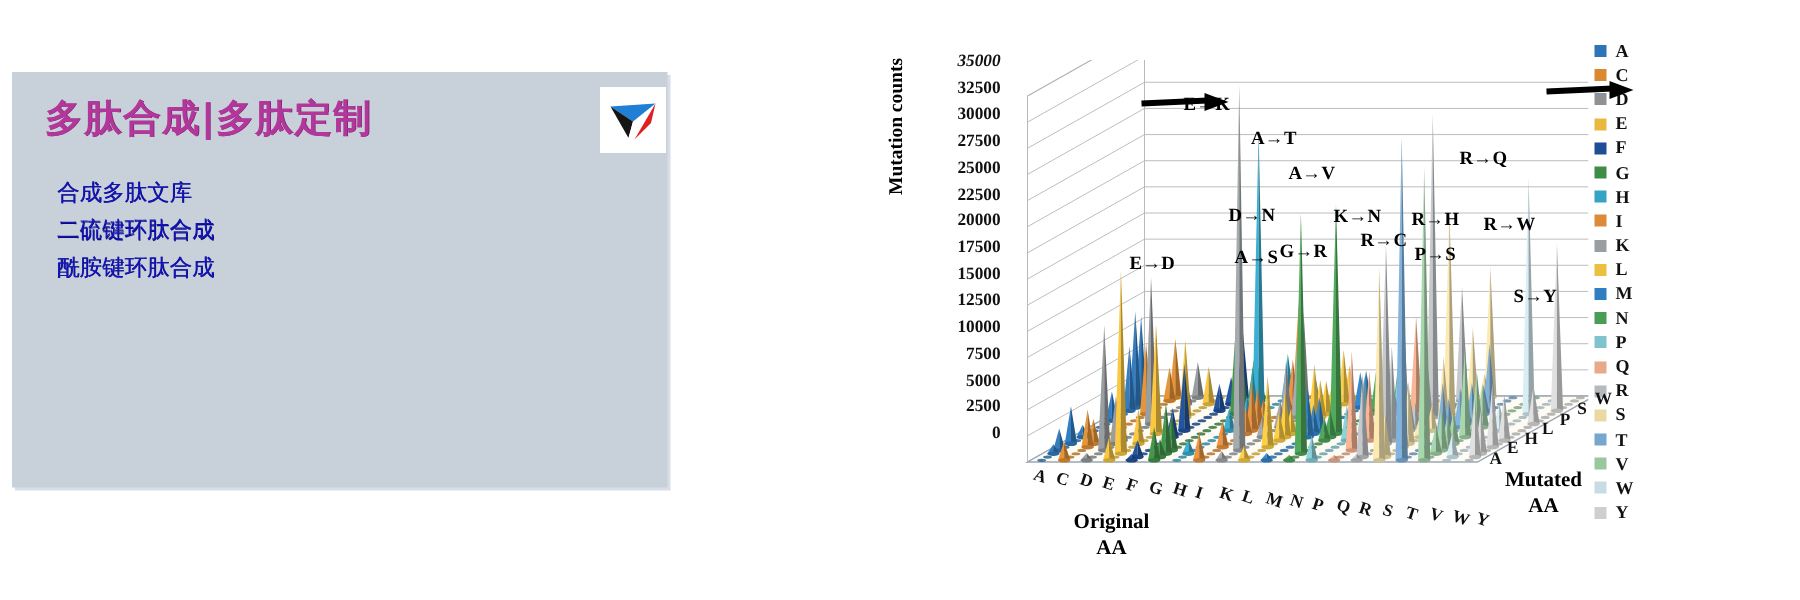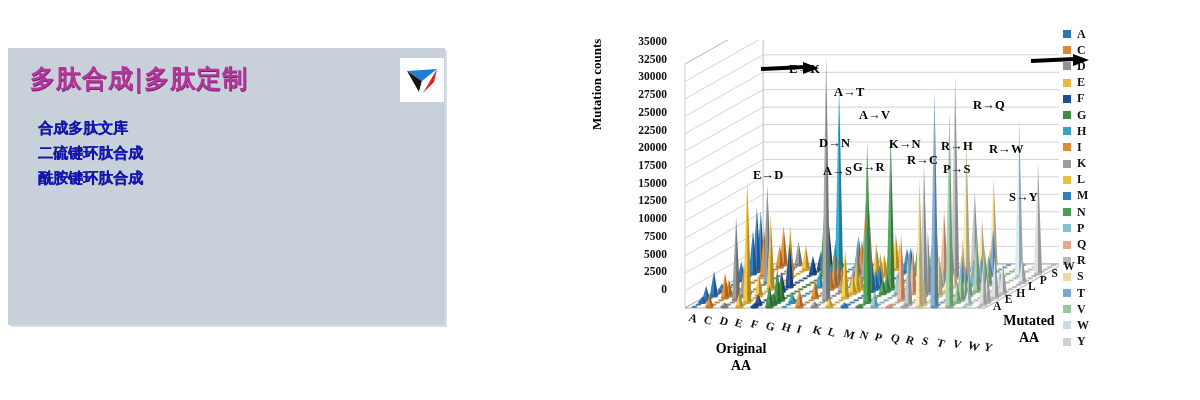--- a/index.html
+++ b/index.html
@@ -27,21 +27,21 @@
   #promo-logo{
     position:absolute;left:392px;top:10px;width:44px;height:44px;
     background:#ffffff;
   }
   #promo-logo svg{display:block;}
   #promo-list{
     position:absolute;left:30px;top:68px;width:400px;
   }
   .promo-item{
     font-family:"DejaVu Sans", sans-serif;
-    font-size:15px;font-weight:bold;color:#1515b5;
+    font-size:15px;font-weight:normal;color:#1515b5;
     line-height:25px;white-space:nowrap;
     text-shadow:0.4px 0.4px 0 #0b0b7a;
   }
 
   
   #chart-figure{
     position:absolute;left:595px;top:18px;width:600px;height:370px;
   }
   #y-axis-title{
     position:absolute;left:-6px;top:112px;
@@ -130,21 +130,21 @@
     <div class="promo-item">合成多肽文库</div>
     <div class="promo-item">二硫键环肽合成</div>
     <div class="promo-item">酰胺键环肽合成</div>
   </div>
 </div>
 
 <div id="chart-figure">
 
   <div id="y-axis-title">Mutation counts</div>
   <div id="y-ticks">
-      <div class="ytick" style="top: -7px;">35000</div>
+      <div class="ytick" style="top: -7px; font-style: italic;">35000</div>
       <div class="ytick" style="top: 10.7143px;">32500</div>
       <div class="ytick" style="top: 28.4286px;">30000</div>
       <div class="ytick" style="top: 46.1429px;">27500</div>
       <div class="ytick" style="top: 63.8571px;">25000</div>
       <div class="ytick" style="top: 81.5714px;">22500</div>
       <div class="ytick" style="top: 99.2857px;">20000</div>
       <div class="ytick" style="top: 117px;">17500</div>
       <div class="ytick" style="top: 134.714px;">15000</div>
       <div class="ytick" style="top: 152.429px;">12500</div>
       <div class="ytick" style="top: 170.143px;">10000</div>

